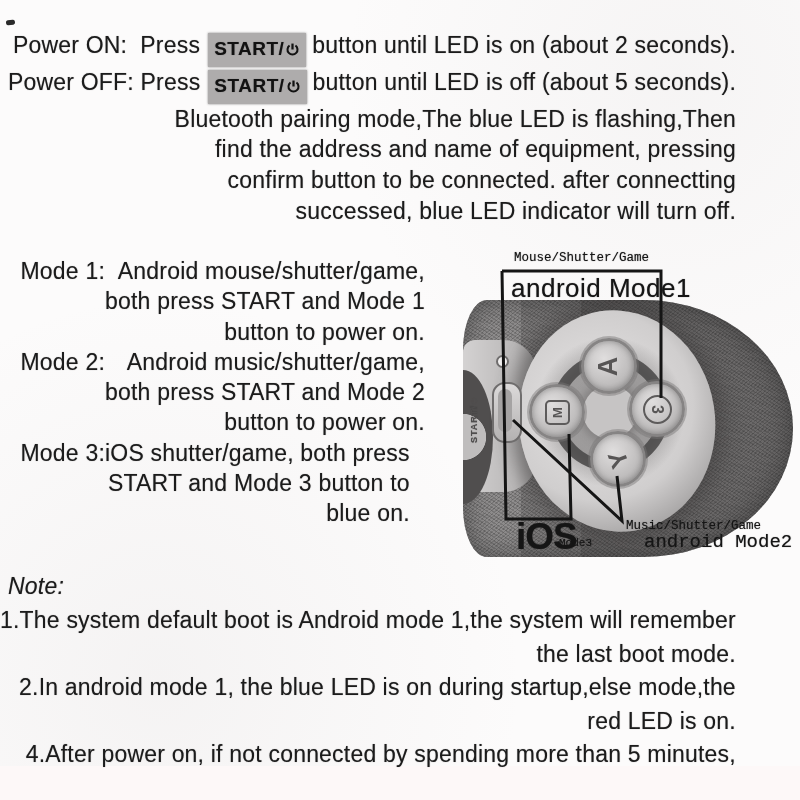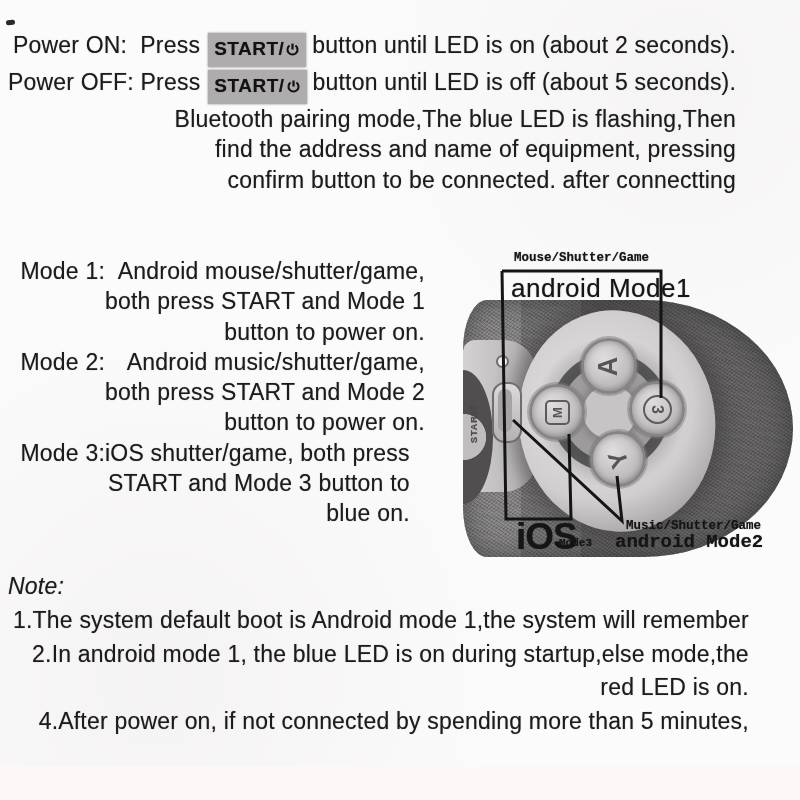--- a/index.html
+++ b/index.html
@@ -20,21 +20,21 @@
   .sbox{display:inline-block;background:#aeacac;color:#121212;font-weight:bold;
         font-size:19px;letter-spacing:.5px;padding:1px 6px 2px 6px;margin:0 6px 0 8px;
         vertical-align:-2px;box-shadow:0 0 2px rgba(60,60,60,.6);}
   .sbox svg{vertical-align:-2px;margin-left:1px;}
   
   .modeblock{left:8px;top:256px;line-height:30.3px;}
   .mode-row{display:flex;}
   .mode-label{width:97px;flex:0 0 97px;}
   
   .noteblock{left:8px;top:570px;line-height:33.6px;font-style:italic;}
-  .note-lines{position:absolute;left:13px;top:604px;line-height:33.6px;}
+  .note-lines{position:absolute;left:0;top:604px;line-height:33.6px;}
   .indent{padding-left:22px;}
   .speck{position:absolute;left:6px;top:20px;width:9px;height:5px;background:#2a2a2a;
          transform:rotate(-8deg);border-radius:2px;}
   .bottom-strip{position:absolute;left:0;top:766px;width:800px;height:34px;background:#fdf8f8;}
 
   
   .device-clip{position:absolute;left:463px;top:300px;width:330px;height:257px;
     border-radius:24px 150px 150px 24px / 50px 129px 129px 50px;overflow:hidden;
     background:linear-gradient(90deg,#8f8d8d 0 58px,#7b7979 58px 118px,#6b6969 118px 100%);
     box-shadow:inset 0 0 28px rgba(30,30,30,.55);}
@@ -75,47 +75,48 @@
     background:linear-gradient(#dbd9d9,#b4b2b2);border:2.5px solid #6f6d6d;}
   .pill-core{position:absolute;left:4px;top:5px;width:14px;height:43px;border-radius:8px;background:#a5a3a3;}
   .led{position:absolute;left:496px;top:355px;width:9px;height:9px;border-radius:50%;
     background:#f1efef;border:2.5px solid #6f6d6d;}
   .start-vert{position:absolute;left:469px;top:387px;height:56px;width:14px;
     writing-mode:vertical-rl;transform:rotate(180deg);font-size:9px;font-weight:bold;
     color:#4f4d4d;letter-spacing:1px;text-shadow:0 0 1px rgba(40,40,40,.6);}
   .start-vert svg{transform:rotate(90deg);}
   
   .flabel{position:absolute;white-space:nowrap;color:#151515;text-shadow:0 0 1px rgba(30,30,30,.6);}
-  .mono{font-family:"Liberation Mono","DejaVu Sans Mono",monospace;font-weight:bold;}
+  .mono{font-family:"Liberation Mono","DejaVu Sans Mono",monospace;font-weight:normal;}
   .lbl-mouse{left:514px;top:251px;font-size:12.5px;}
   .lbl-mode1{left:511px;top:273px;font-size:26px;font-family:"Liberation Sans",sans-serif;letter-spacing:.5px;}
   .lbl-ios{left:516px;top:518px;font-size:37px;font-weight:bold;line-height:1;letter-spacing:-1px;}
   .lbl-mode3{left:559px;top:537px;font-size:11px;}
   .lbl-music{left:626px;top:519px;font-size:12.5px;text-align:right;}
-  .lbl-mode2{left:615px;top:531px;font-size:19px;}
+  .lbl-mode2{left:644px;top:531px;font-size:19px;}
   .annot{position:absolute;left:0;top:0;pointer-events:none;}
 </style>
 </head>
 <body>
 
 <div class="speck"></div>
 <div class="bottom-strip"></div>
 
 <div class="txt topblock">
   <div><span>Power ON:&nbsp; Press</span><span class="sbox"><span>START/</span><svg width="15" height="15" viewBox="0 0 24 24">
           <path d="M12 2.5v9.5" stroke="#121212" stroke-width="3.6" fill="none"></path>
           <path d="M7.3 5.6 A8 8 0 1 0 16.7 5.6" stroke="#121212" stroke-width="3.3" fill="none"></path>
         </svg></span><span>button until LED is on (about 2 seconds).</span></div>
   <div><span>Power OFF: Press</span><span class="sbox"><span>START/</span><svg width="15" height="15" viewBox="0 0 24 24">
           <path d="M12 2.5v9.5" stroke="#121212" stroke-width="3.6" fill="none"></path>
           <path d="M7.3 5.6 A8 8 0 1 0 16.7 5.6" stroke="#121212" stroke-width="3.3" fill="none"></path>
         </svg></span><span>button until LED is off (about 5 seconds).</span></div>
   <div class="wrapped">Bluetooth pairing mode,The blue LED is flashing,Then</div>
   <div class="wrapped">find the address and name of equipment, pressing</div>
   <div class="wrapped">confirm button to be connected. after connectting</div>
+  <div class="wrapped">successed, blue LED indicator will turn off.</div>
 </div>
 
 <div class="txt modeblock">
   <div class="mode-row">
     <div class="mode-label">Mode 1:</div>
     <div>
       <div>Android mouse/shutter/game,</div>
       <div>both press START and Mode 1</div>
       <div>button to power on.</div>
     </div>
@@ -134,20 +135,21 @@
       <div>iOS shutter/game, both press</div>
       <div>START and Mode 3 button to</div>
       <div>blue on.</div>
     </div>
   </div>
 </div>
 
 <div class="txt noteblock">Note:</div>
 <div class="txt note-lines">
   <div>1.The system default boot is Android mode 1,the system will remember</div>
+  <div class="indent">the last boot mode.</div>
   <div>2.In android mode 1, the blue LED is on during startup,else mode,the</div>
   <div class="indent">red LED is on.</div>
   <div>4.After power on, if not connected by spending more than 5 minutes,</div>
 </div>
 
 <div class="device-clip">
   <div class="noise"></div>
   <div class="start-zone"></div>
   <div class="left-ring"></div>
   <div class="face"></div>

